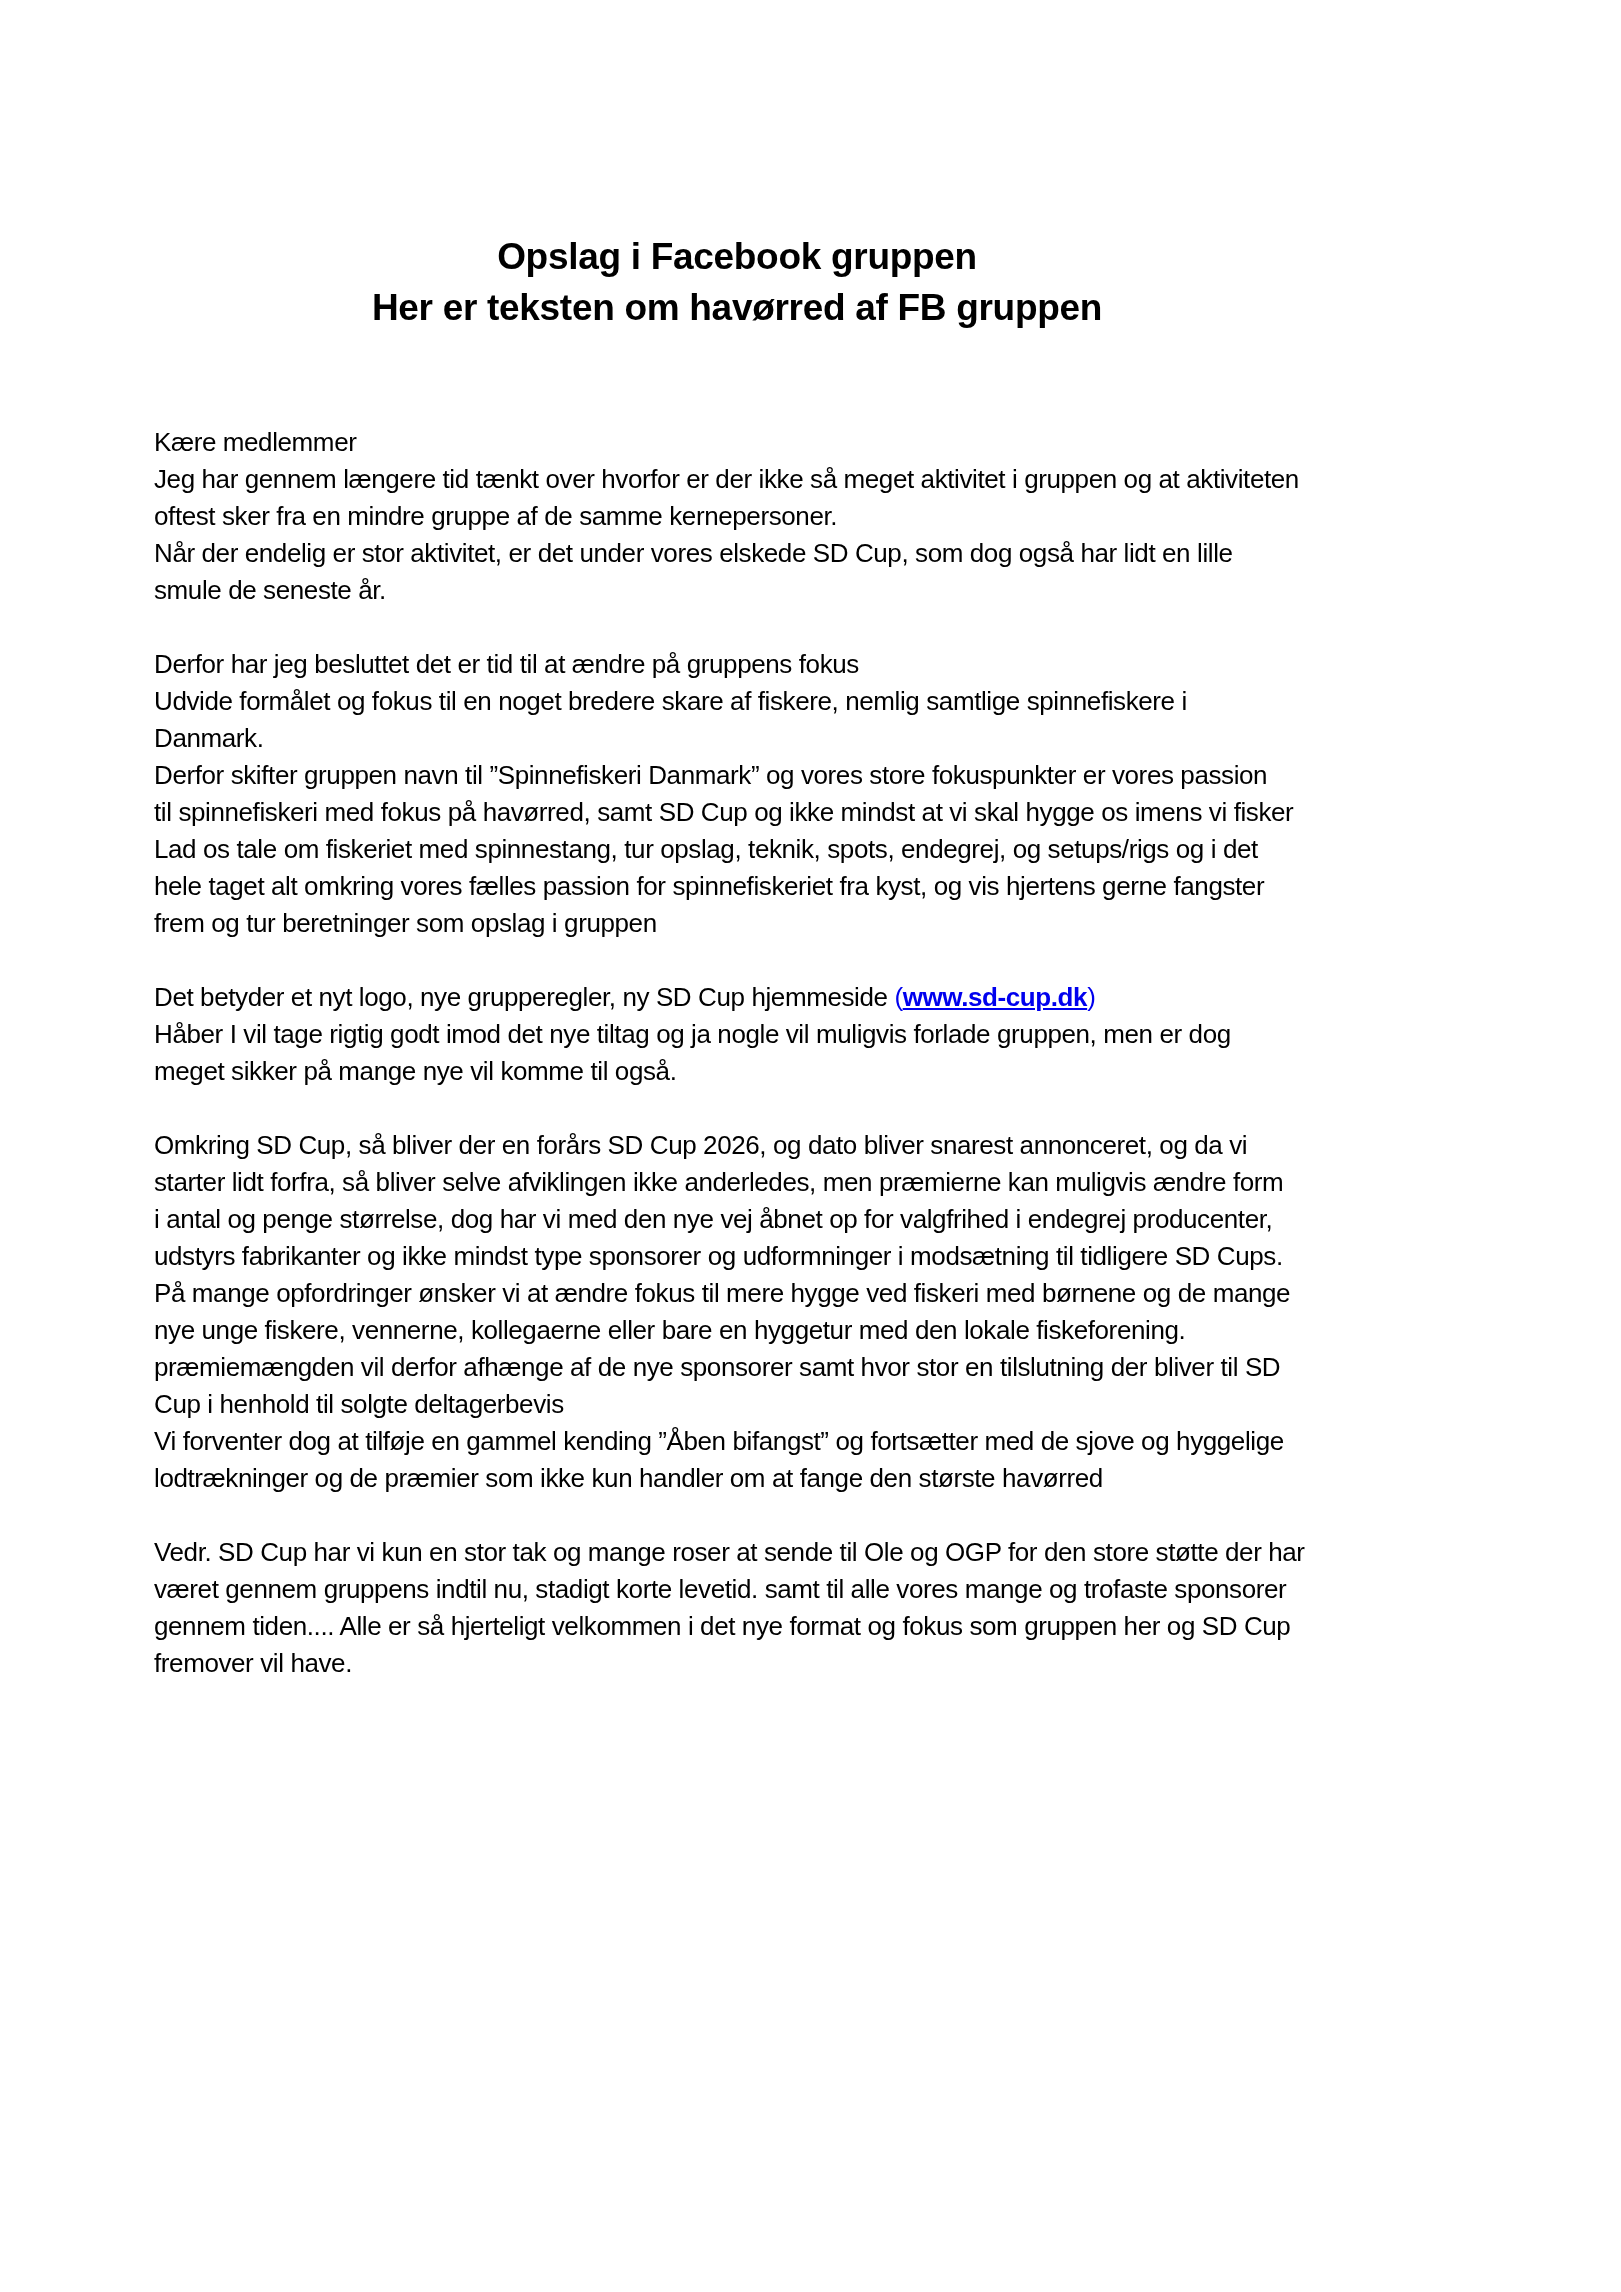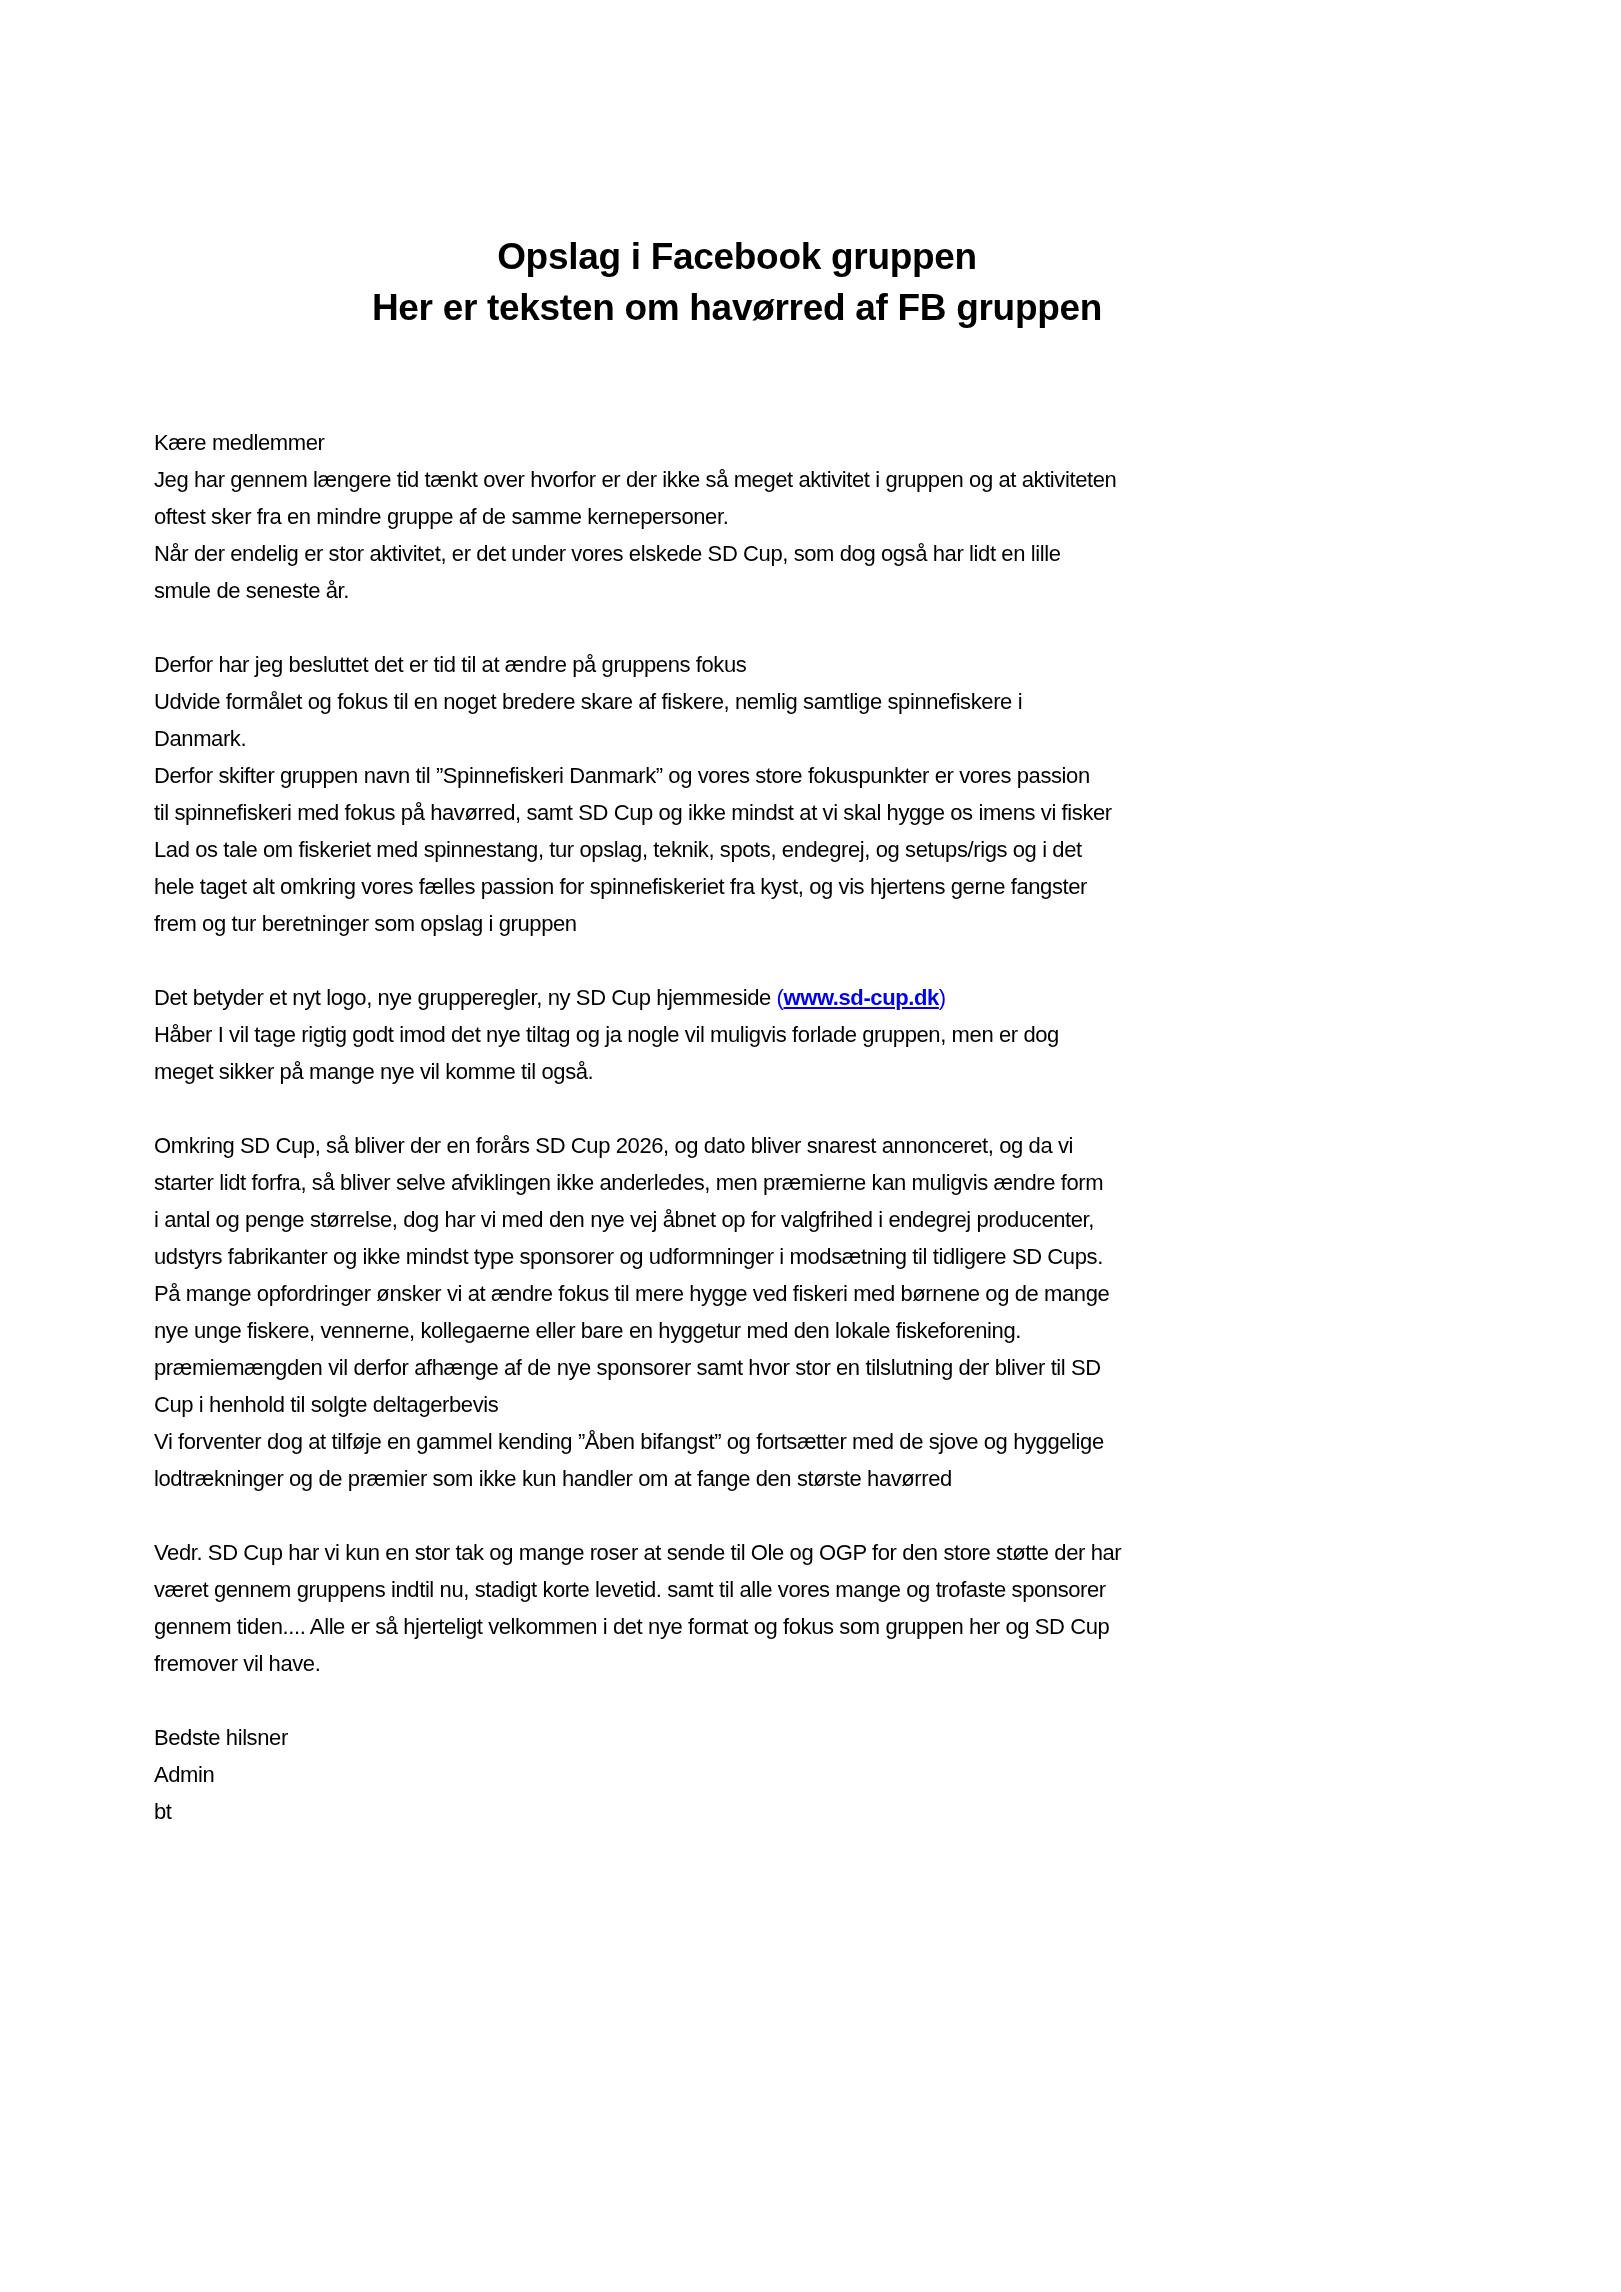--- a/index.html
+++ b/index.html
@@ -30,21 +30,21 @@
     color: #000000;
   }
   .doc-title .title-line {
     display: block;
   }
   .letter-body {
     position: absolute;
     top: 424px;
     left: 154px;
     width: 1333px;
-    font-size: 22px;
+    font-size: 26px;
     line-height: 37px;
     letter-spacing: -0.4px;
     color: #000000;
   }
   .letter-body p {
     margin: 0 0 37px 0;
     white-space: pre;
   }
   .letter-body p:last-child {
     margin-bottom: 0;
@@ -93,19 +93,16 @@
 På mange opfordringer ønsker vi at ændre fokus til mere hygge ved fiskeri med børnene og de mange
 nye unge fiskere, vennerne, kollegaerne eller bare en hyggetur med den lokale fiskeforening.
 præmiemængden vil derfor afhænge af de nye sponsorer samt hvor stor en tilslutning der bliver til SD
 Cup i henhold til solgte deltagerbevis
 Vi forventer dog at tilføje en gammel kending ”Åben bifangst” og fortsætter med de sjove og hyggelige
 lodtrækninger og de præmier som ikke kun handler om at fange den største havørred</p>
     <p>Vedr. SD Cup har vi kun en stor tak og mange roser at sende til Ole og OGP for den store støtte der har
 været gennem gruppens indtil nu, stadigt korte levetid. samt til alle vores mange og trofaste sponsorer
 gennem tiden.... Alle er så hjerteligt velkommen i det nye format og fokus som gruppen her og SD Cup
 fremover vil have.</p>
-    <p>Bedste hilsner
-Admin
-bt</p>
   </div>
 
 </div>
 
 
 </body></html>

